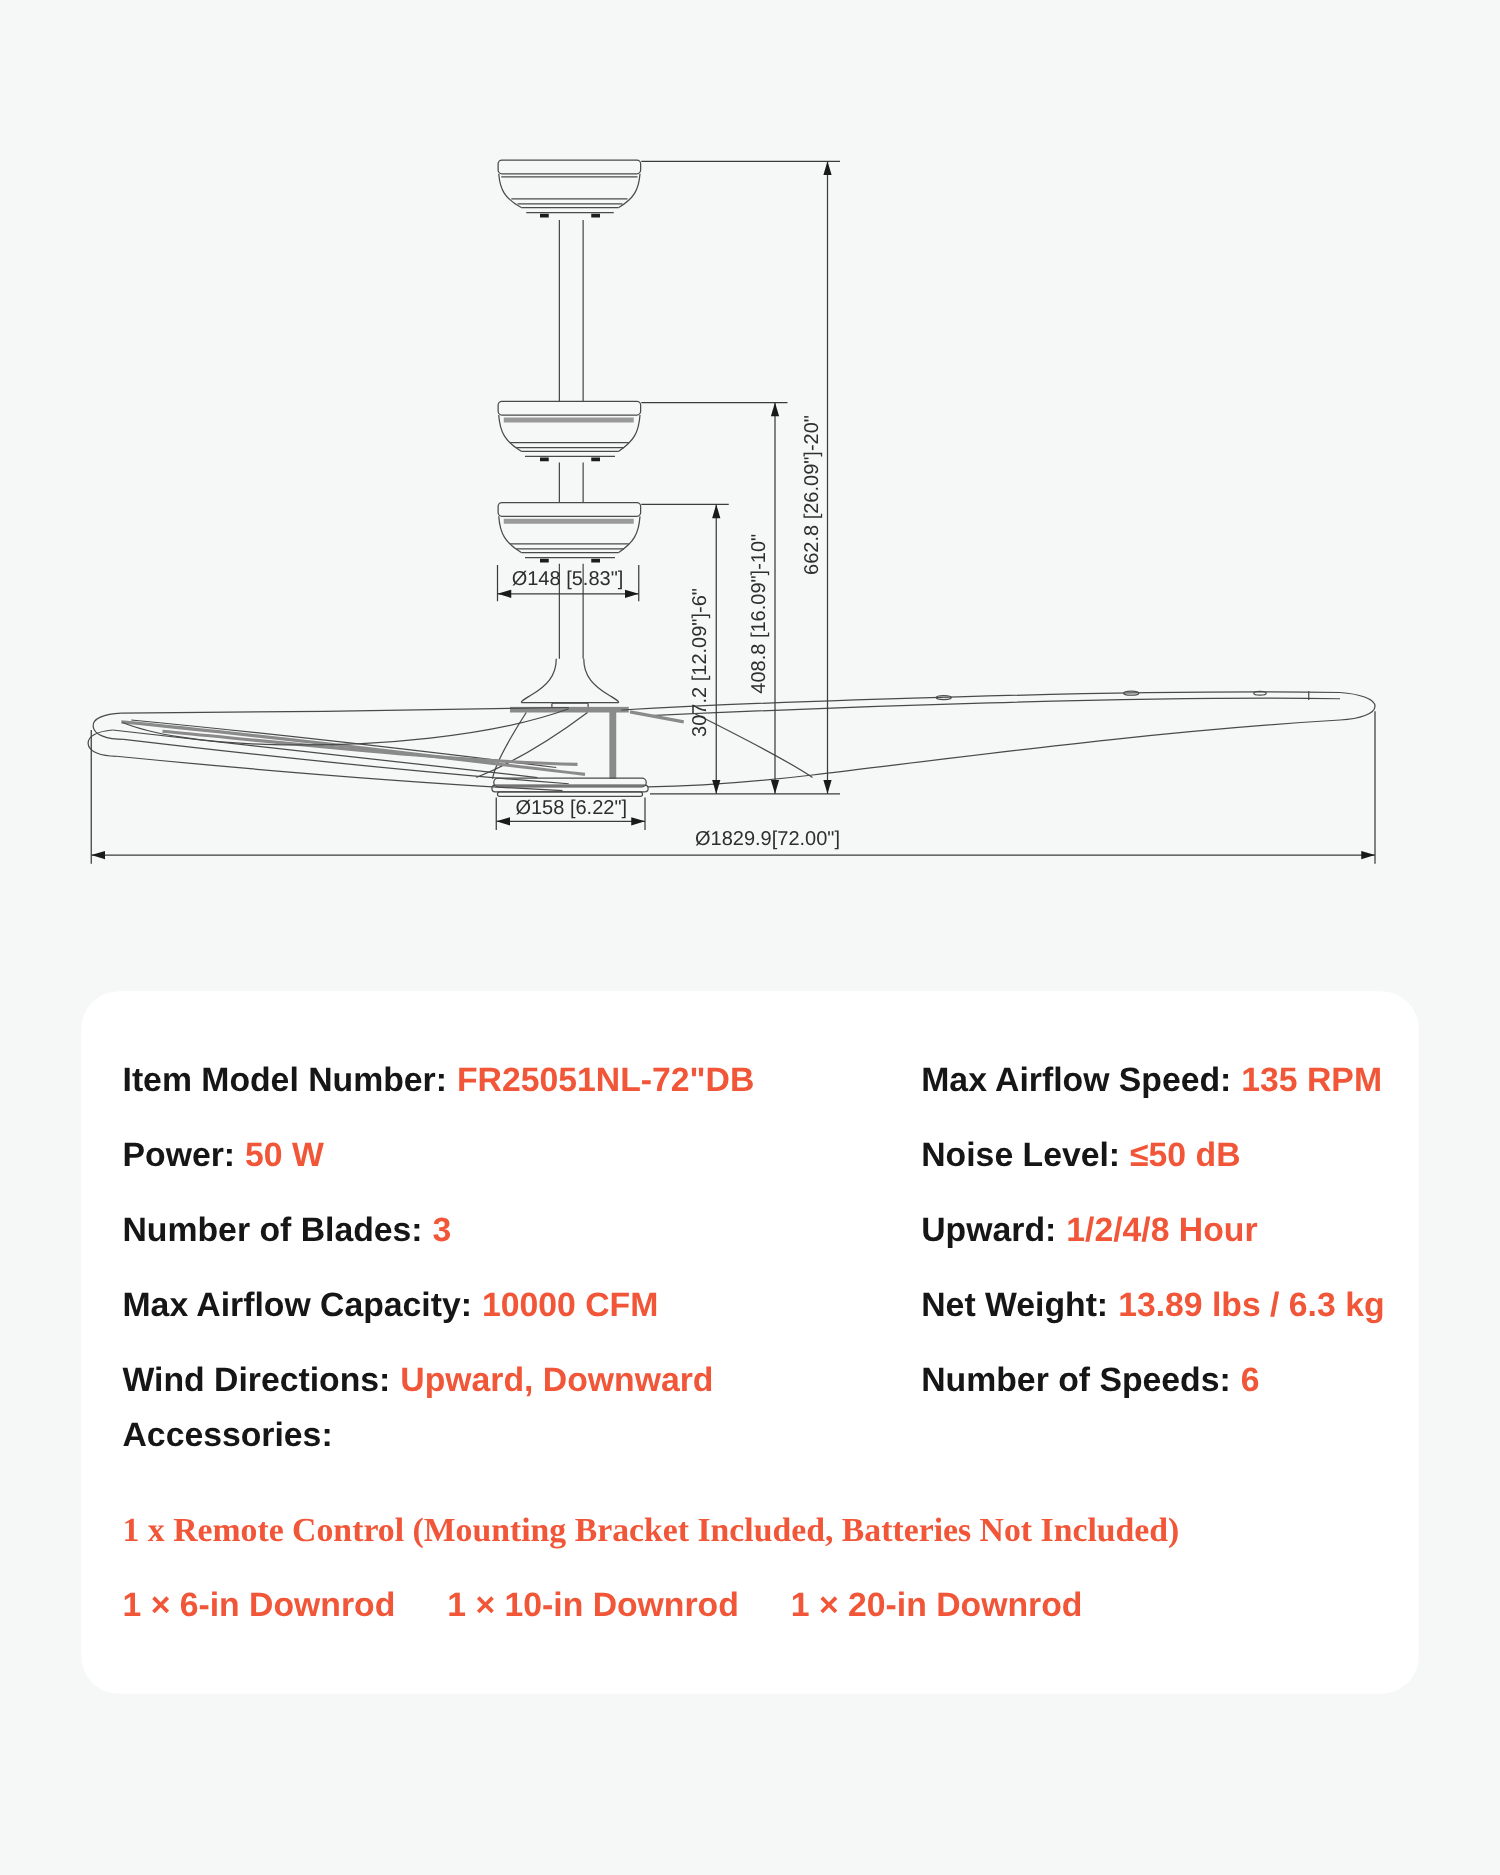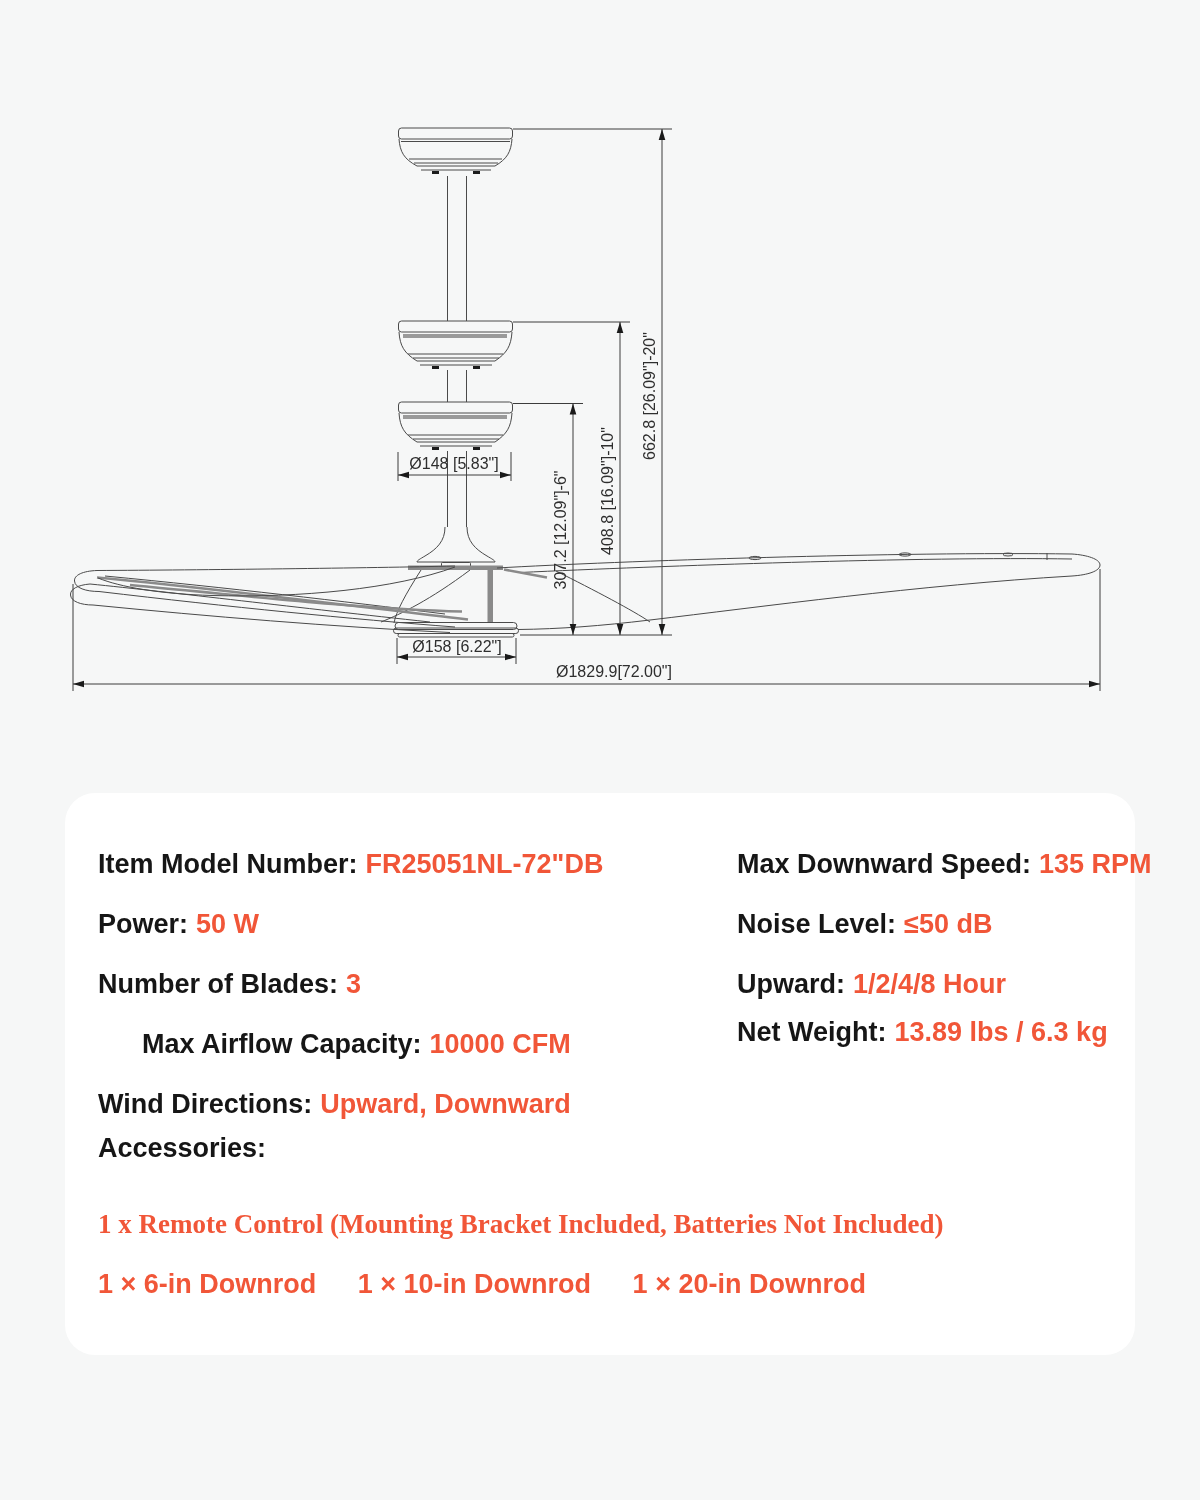--- a/index.html
+++ b/index.html
@@ -178,46 +178,49 @@
     <div class="dimlabel rot" style="left:608px;top:491px;">408.8 [16.09"]-10"</div>
     <div class="dimlabel rot" style="left:650px;top:396px;">662.8 [26.09"]-20"</div>
   </div>
 
   <div class="panel">
 
     <div class="spec-line colL" style="top:56px;">
       <span class="lbl">Item Model Number:</span><span class="val">FR25051NL-72"DB</span>
     </div>
     <div class="spec-line colR" style="top:56px;">
-      <span class="lbl">Max Downward Speed:</span><span class="val">135 RPM</span>
+      <span class="lbl">Max Airflow Speed:</span><span class="val">135 RPM</span>
     </div>
 
     <div class="spec-line colL" style="top:116px;">
       <span class="lbl">Power:</span><span class="val">50 W</span>
     </div>
     <div class="spec-line colR" style="top:116px;">
       <span class="lbl">Noise Level:</span><span class="val">≤50 dB</span>
     </div>
 
     <div class="spec-line colL" style="top:176px;">
       <span class="lbl">Number of Blades:</span><span class="val">3</span>
     </div>
     <div class="spec-line colR" style="top:176px;">
       <span class="lbl">Upward:</span><span class="val">1/2/4/8 Hour</span>
     </div>
 
-    <div class="spec-line colL" style="top:236px;margin-left:44px;">
+    <div class="spec-line colL" style="top:236px;">
       <span class="lbl">Max Airflow Capacity:</span><span class="val">10000 CFM</span>
     </div>
-    <div class="spec-line colR" style="top:224px;">
+    <div class="spec-line colR" style="top:236px;">
       <span class="lbl">Net Weight:</span><span class="val">13.89 lbs / 6.3 kg</span>
     </div>
 
     <div class="spec-line colL" style="top:296px;text-align:center;">
       <span class="lbl">Wind Directions:</span><span class="val">Upward, Downward</span>
+    </div>
+    <div class="spec-line colR" style="top:296px;">
+      <span class="lbl">Number of Speeds:</span><span class="val">6</span>
     </div>
 
     <div class="spec-line colL" style="top:340px;">
       <span class="lbl">Accessories:</span>
     </div>
 
     <div class="spec-line colL" style="top:416px;">
       <span class="val" style="margin-left:0;font-family:Liberation Serif, serif;">1 x Remote Control (Mounting Bracket Included, Batteries Not Included)</span>
     </div>
 

